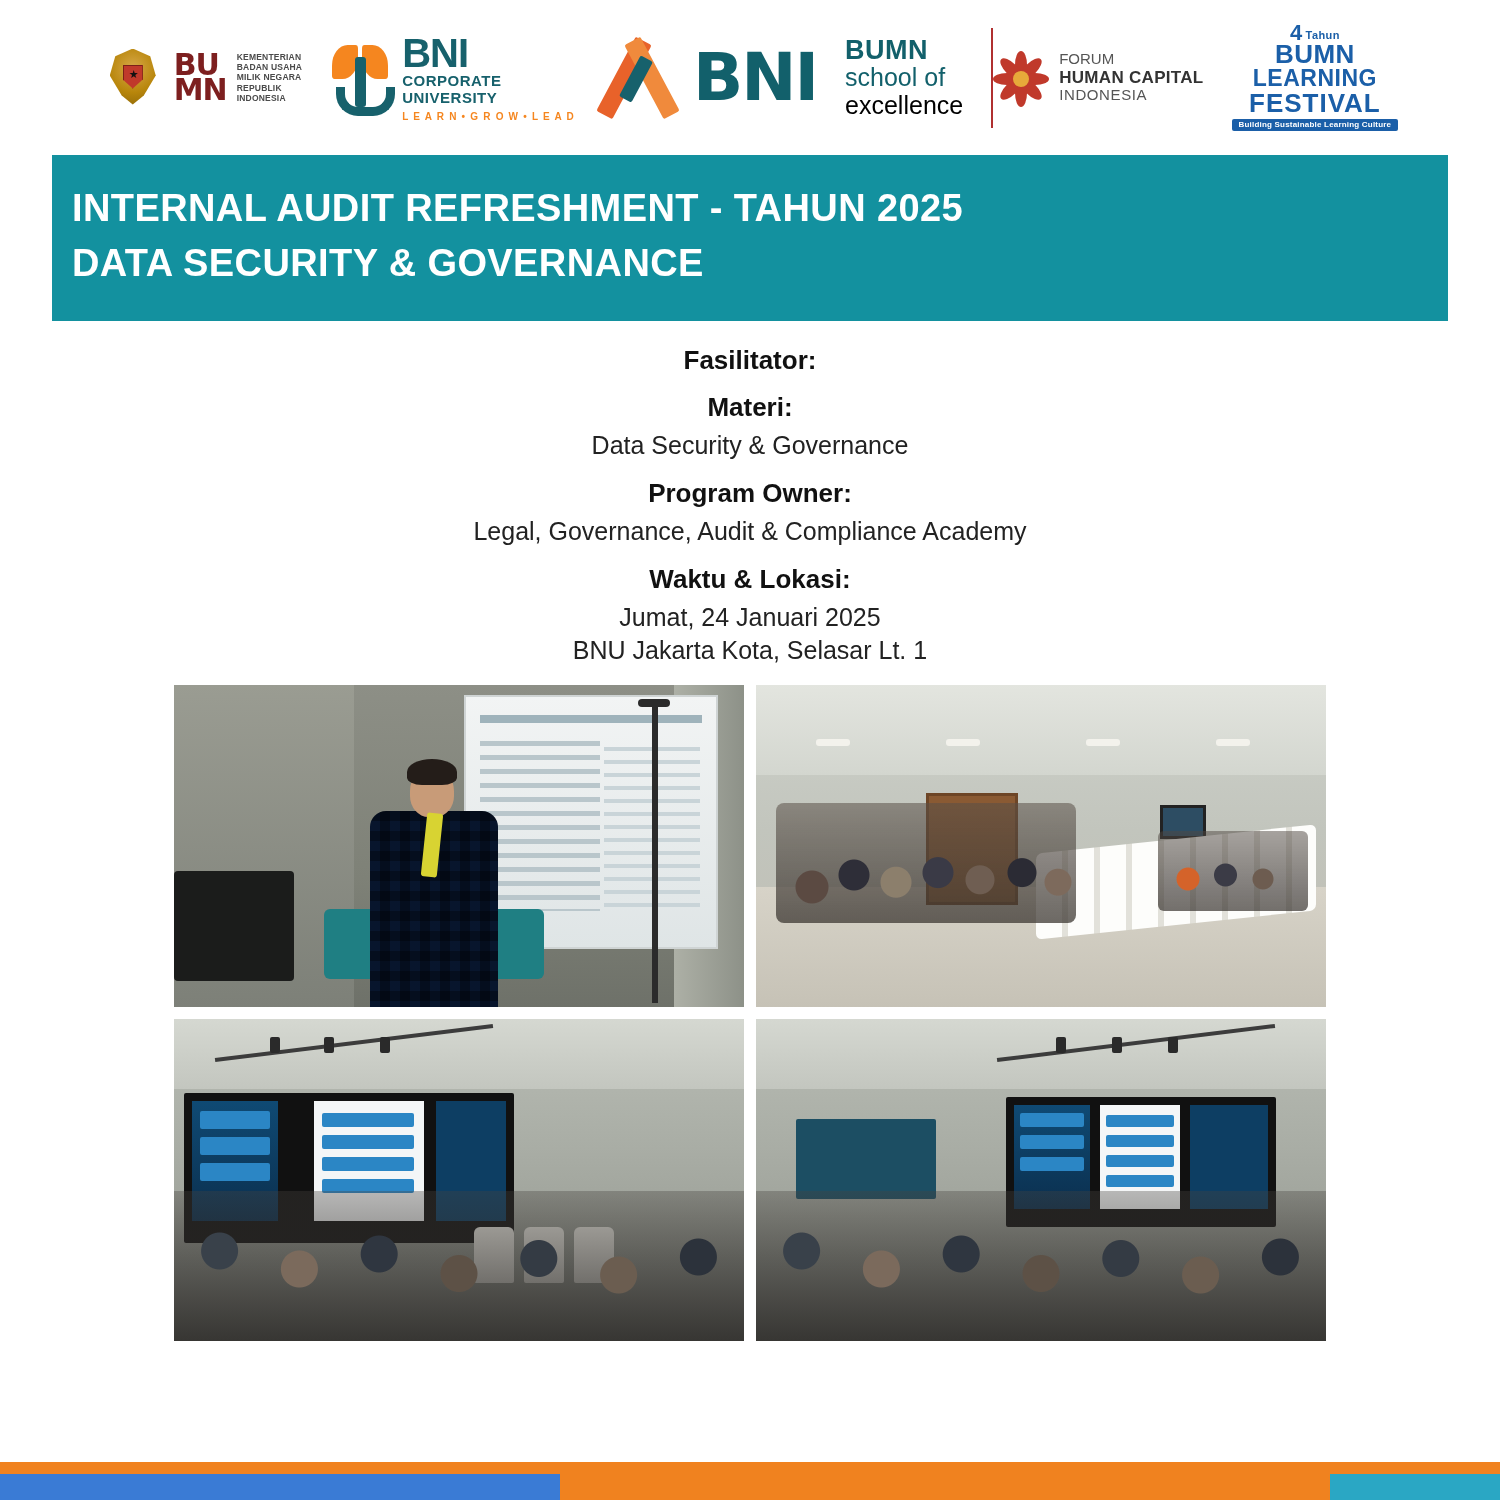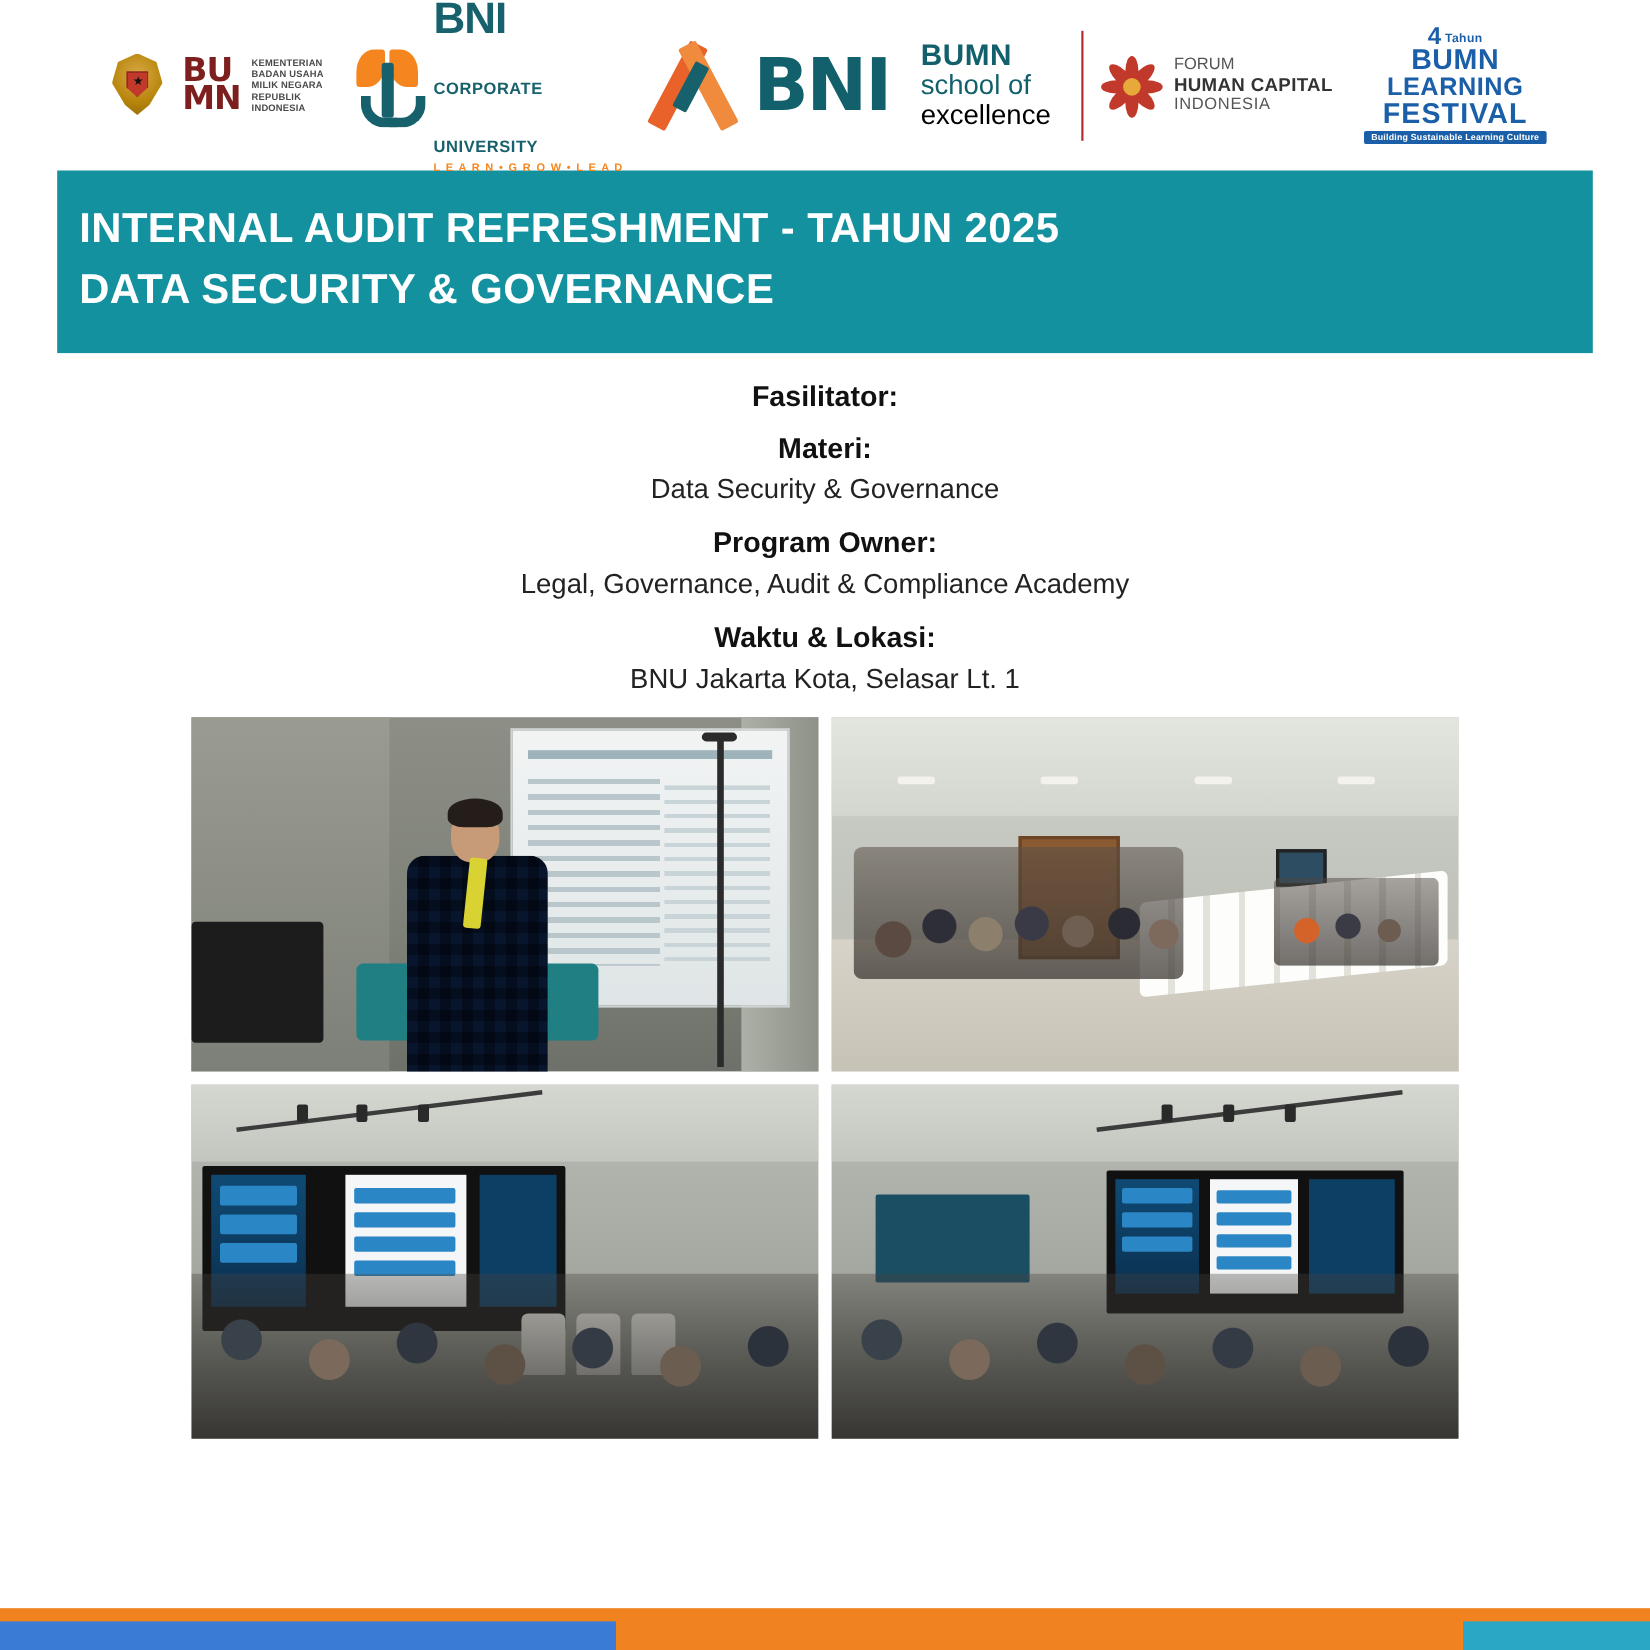--- a/index.html
+++ b/index.html
@@ -99,21 +99,21 @@
   .cu-tree .rootR {
     position: absolute; left: 32px; top: 44px; width: 24px; height: 20px;
     border-right: 9px solid #17616c; border-bottom: 9px solid #17616c;
     border-radius: 0 0 22px 0;
   }
   .cu-words { line-height: 1; }
   .cu-words .bni {
     font-size: 40px; font-weight: bold; color: #17616c; letter-spacing: -1px;
   }
   .cu-words .corp {
-    font-size: 15px; font-weight: bold; color: #17616c; letter-spacing: .5px; line-height: 1.08; margin-top: 36px;
+    font-size: 15px; font-weight: bold; color: #17616c; letter-spacing: .5px; line-height: 1.08;
   }
   .cu-tag {
     font-size: 10px; font-weight: bold; color: #f5861f; letter-spacing: 1.2px; margin-top: 5px;
   }
 
   
   .logo-bni { gap: 12px; }
   .bni-mark { width: 78px; height: 72px; position: relative; }
   .bni-mark .bar {
     position: absolute; background: #e8622a; width: 18px; height: 84px;
@@ -132,21 +132,21 @@
     font-family: "DejaVu Sans", sans-serif;
   }
 
   
   .logo-bse { flex-direction: column; align-items: flex-start; justify-content: center; }
   .bse-1 { font-size: 27px; font-weight: bold; color: #12606b; line-height: 1.05; letter-spacing: .5px; }
   .bse-2 { font-size: 25px; color: #12606b; line-height: 1.1; }
   .bse-3 { font-size: 25px; color: #000000; line-height: 1.1; }
 
   
-  .logo-fhci { gap: 10px; padding-left: 16px; border-left: 2px solid #b03030; }
+  .logo-fhci { gap: 10px; padding-left: 0; border-left: 2px solid #b03030; }
   .fhci-flower { width: 56px; height: 62px; position: relative; }
   .fhci-flower i {
     position: absolute; left: 22px; top: 4px; width: 12px; height: 28px;
     background: #c0392b; border-radius: 50% 50% 50% 50%;
     transform-origin: 50% 100%;
   }
   .fhci-flower i:nth-child(1){transform:rotate(0deg)}
   .fhci-flower i:nth-child(2){transform:rotate(45deg)}
   .fhci-flower i:nth-child(3){transform:rotate(90deg)}
   .fhci-flower i:nth-child(4){transform:rotate(135deg)}
@@ -505,20 +505,21 @@
     <div class="detail-value">Data Security &amp; Governance</div>
   </div>
 
   <div class="detail-block">
     <div class="detail-label">Program Owner:</div>
     <div class="detail-value">Legal, Governance, Audit &amp; Compliance Academy</div>
   </div>
 
   <div class="detail-block">
     <div class="detail-label">Waktu &amp; Lokasi:</div>
+    <div class="detail-value">Jumat, 24 Januari 2025</div>
     <div class="detail-value">BNU Jakarta Kota, Selasar Lt. 1</div>
   </div>
 
 </div>
 
 <div class="photos">
 
   <div class="photo p1">
     <div class="wall"></div>
     <div class="pillar"></div>

